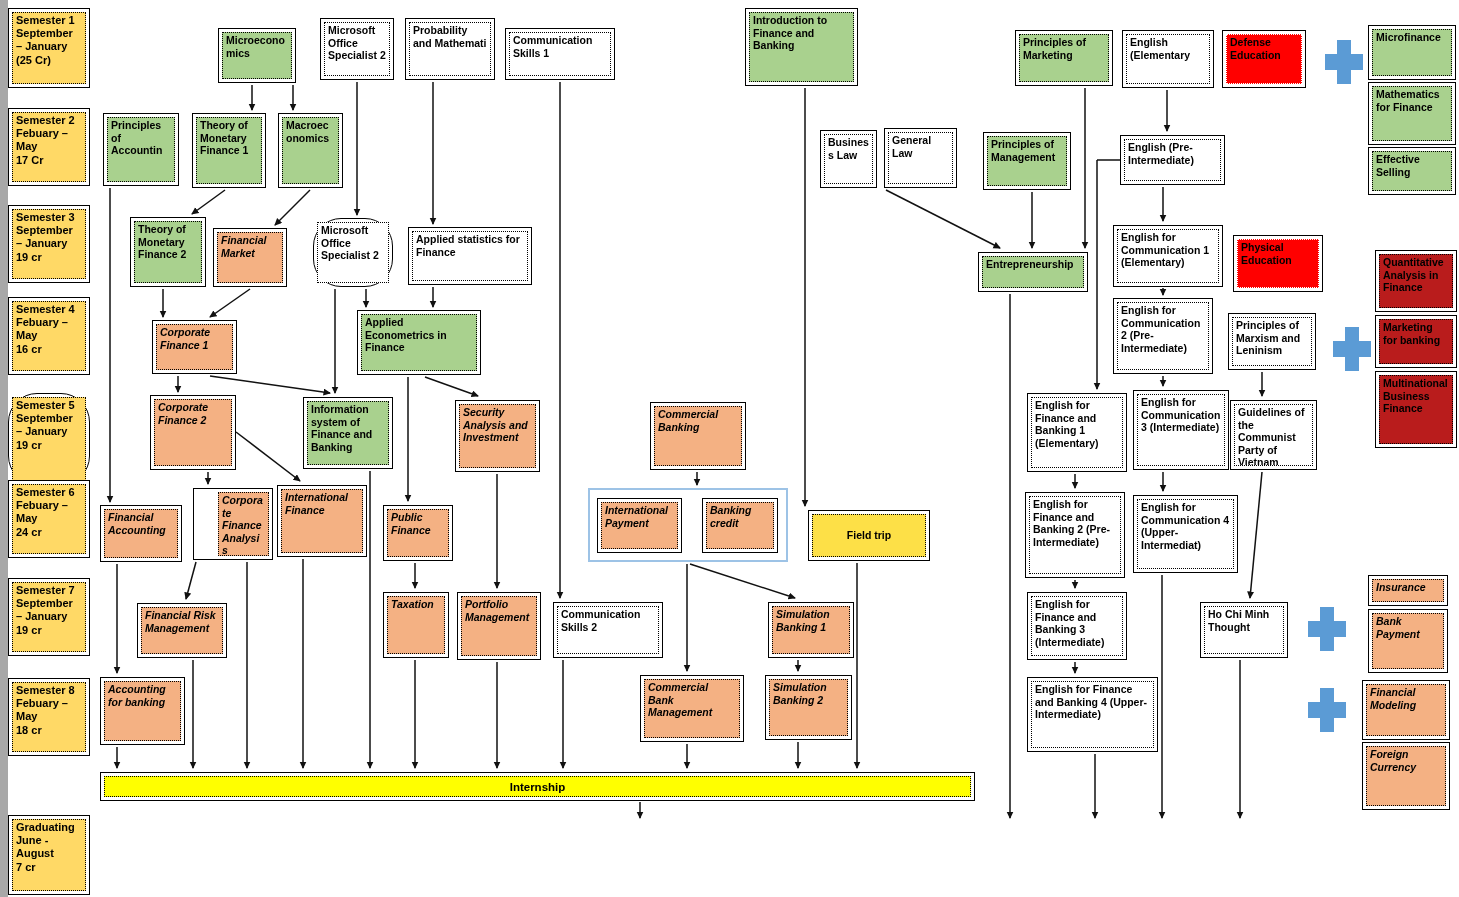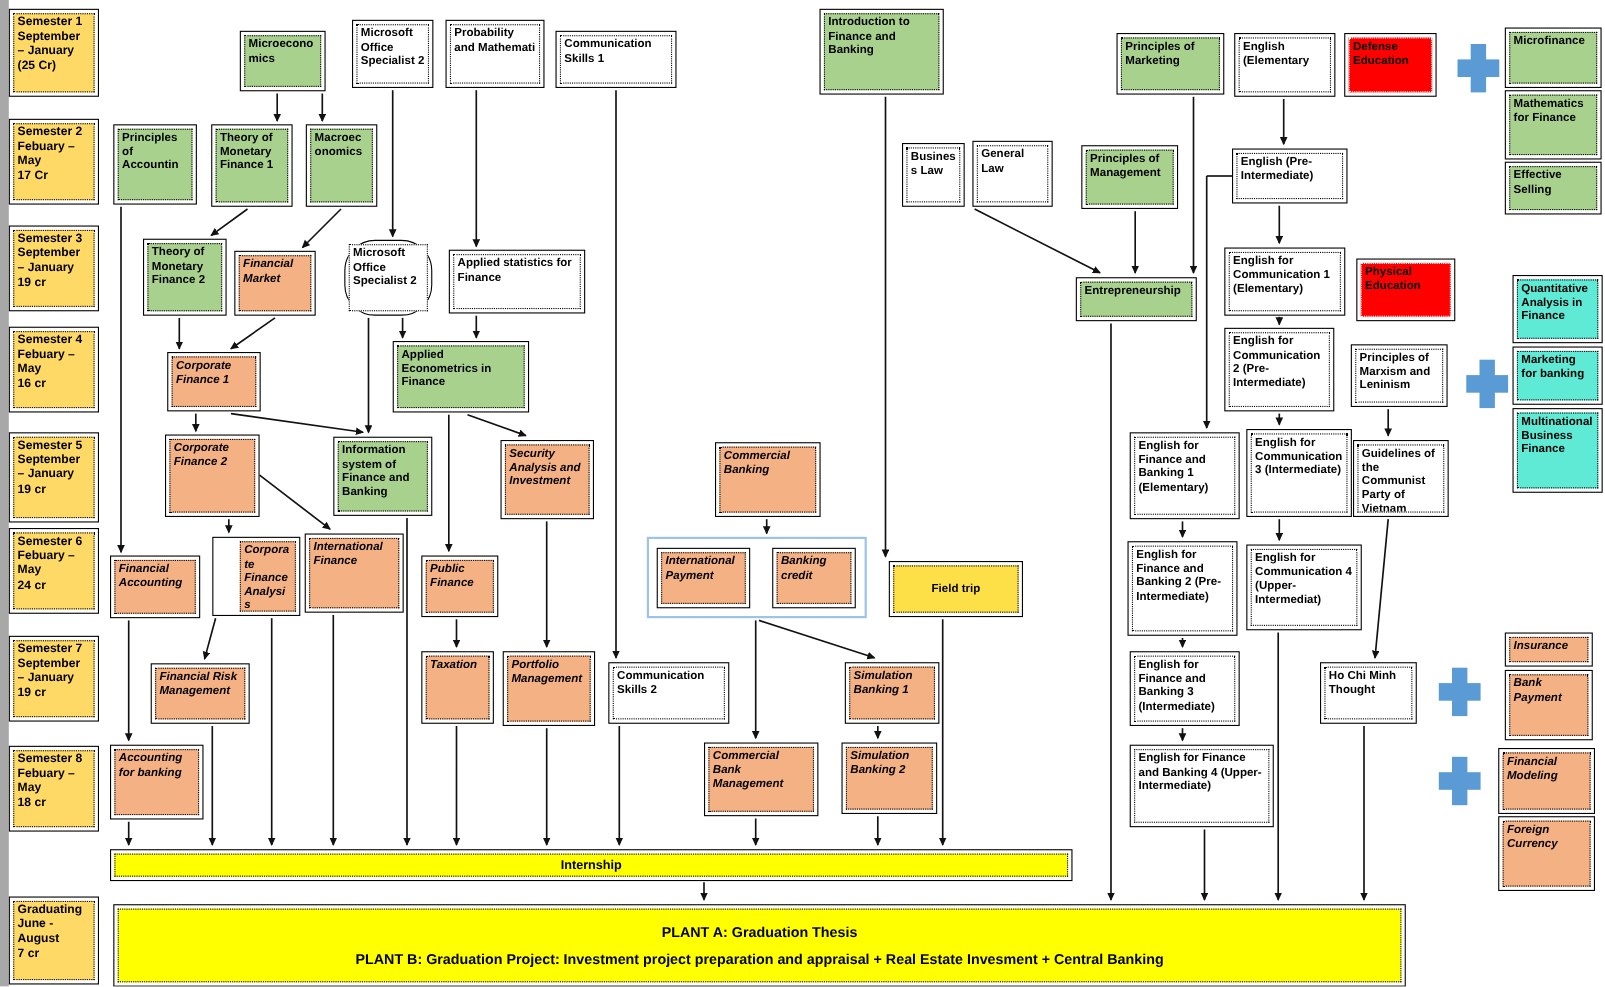--- a/index.html
+++ b/index.html
@@ -9,21 +9,21 @@
   #edges{position:absolute;left:0;top:0;width:1459px;height:897px;pointer-events:none;z-index:5;}
   .node{position:absolute;background:#fff;border:1.5px solid #000;padding:3px;box-sizing:border-box;z-index:2;}
   .node .inner{width:100%;height:100%;border:1px dotted #000;box-sizing:border-box;
                padding:1px 3px;font-weight:bold;font-size:10.5px;line-height:1.2;
                white-space:pre-line;overflow-wrap:break-word;word-break:break-word;overflow:hidden;color:#000;}
   .sem .inner{font-size:11px;}
   .gold  .inner{background:#FFD966;}
   .green .inner{background:#A9D18E;}
   .orange .inner{background:#F4B183;font-style:italic;}
   .white .inner{background:#FFFFFF;}
-  .blue  .inner{background:#5eead4;}
+  .blue  .inner{background:#b91c1c;}
   .yellow .inner{background:#fde047;}
   .red .inner{background:#FF0000;border-color:#fff;}
   .center .inner{display:flex;align-items:center;justify-content:center;text-align:center;}
   .frame{position:absolute;border:2px solid #9DC3E6;box-sizing:border-box;z-index:1;}
   .plus{position:absolute;z-index:2;}
   .plus:before{content:"";position:absolute;left:31%;top:0;width:38%;height:100%;background:#5B9BD5;}
   .plus:after{content:"";position:absolute;top:31%;left:0;width:100%;height:38%;background:#5B9BD5;}
   .barbox{position:absolute;background:#fff;border:1.5px solid #000;padding:3px;box-sizing:border-box;z-index:2;}
   .barbox .inner{width:100%;height:100%;border:1px dotted #000;box-sizing:border-box;background:#FFFF00;
                  display:flex;flex-direction:column;align-items:center;justify-content:center;
@@ -124,21 +124,21 @@
 September
 – January
 19 cr</div>
       </div>
       <div class="node gold sem" style="left: 8px; top: 297px; width: 82px; height: 78px;">
         <div class="inner">Semester 4
 Febuary –
 May
 16 cr</div>
       </div>
-      <div class="node gold sem" style="left: 8px; top: 393px; width: 82px; height: 82px;">
+      <div class="node gold sem" style="left: 8px; top: 393px; width: 82px; height: 92px; border-radius: 29px;">
         <div class="inner">Semester 5
 September
 – January
 19 cr</div>
       </div>
       <div class="node gold sem" style="left: 8px; top: 480px; width: 82px; height: 78px;">
         <div class="inner">Semester 6
 Febuary –
 May
 24 cr</div>
@@ -354,19 +354,13 @@
       <div class="plus" style="left: 1325px; top: 40px; width: 38px; height: 44px;"></div>
       <div class="plus" style="left: 1333px; top: 327px; width: 38px; height: 44px;"></div>
       <div class="plus" style="left: 1308px; top: 607px; width: 38px; height: 44px;"></div>
       <div class="plus" style="left: 1308px; top: 688px; width: 38px; height: 44px;"></div>
     </div>
 
   <div class="barbox" id="internship" style="left:100px;top:772px;width:875px;height:29px;">
     <div class="inner">Internship</div>
   </div>
 
-  <div class="barbox" id="plant" style="left:103px;top:822px;width:1175px;height:75px;">
-    <div class="inner">
-      <div>PLANT A: Graduation Thesis</div>
-      <div>PLANT B: Graduation Project: Investment project preparation and appraisal + Real Estate Invesment + Central Banking</div>
-    </div>
-  </div>
 </div>
 
 </body></html>

